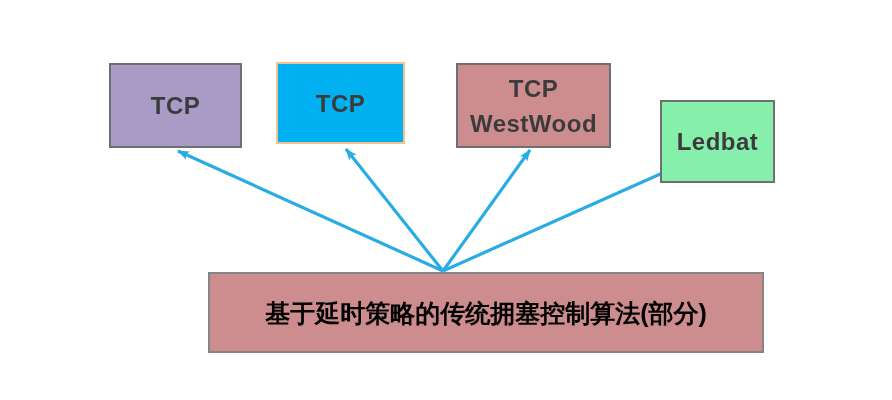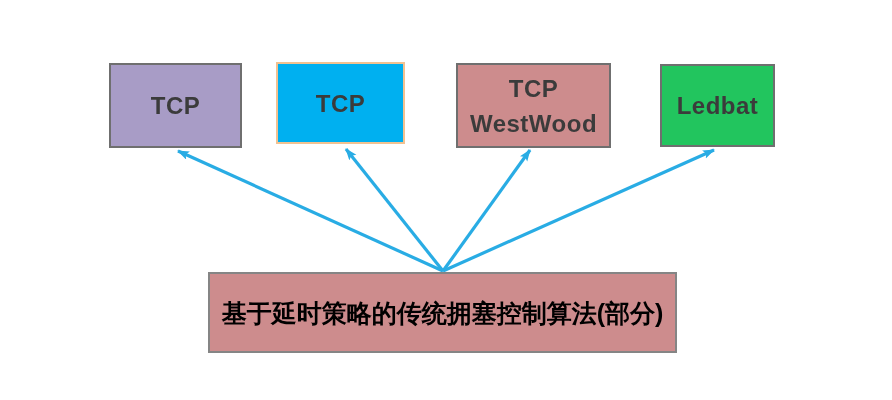--- a/index.html
+++ b/index.html
@@ -31,21 +31,21 @@
     font-size: 24px;
     line-height: 35px;
     color: #3b3b3b;
     letter-spacing: 0.5px;
   }
   .node-vegas    { left: 109px; top: 63px; width: 133px; height: 85px; }
   .node-fast     { left: 276px; top: 62px; width: 129px; height: 82px; }
   .node-westwood { left: 456px; top: 63px; width: 155px; height: 85px; }
   .node-ledbat   { left: 660px; top: 64px; width: 115px; height: 83px; }
   .node-bottom   {
-    left: 208px; top: 272px; width: 469px; height: 81px;
+    left: 208px; top: 272px; width: 556px; height: 81px;
     font-size: 25px;
     line-height: 30px;
     letter-spacing: 0px;
   }
 </style>
 </head>
 <body>
 
 <div class="canvas">
 
@@ -67,21 +67,21 @@
 
   <div class="node node-fast" style="background-color: rgb(0, 176, 240); border-color: rgb(242, 194, 145); color: rgb(59, 59, 59);">
     <span>TCP</span>
   </div>
 
   <div class="node node-westwood" style="background-color: rgb(205, 140, 141); border-color: rgb(111, 111, 111); color: rgb(59, 59, 59);">
     <span>TCP</span>
     <span>WestWood</span>
   </div>
 
-  <div class="node node-ledbat" style="background-color: #22c55e; border-color: rgb(111, 111, 111); color: rgb(59, 59, 59);">
+  <div class="node node-ledbat" style="background-color: #86efac; border-color: rgb(111, 111, 111); color: rgb(59, 59, 59); margin-top: 36px;">
     <span>Ledbat</span>
   </div>
 
   <div class="node node-bottom" style="background-color: rgb(205, 140, 141); border-color: rgb(133, 133, 133); color: rgb(0, 0, 0);">
     <span>基于延时策略的传统拥塞控制算法(部分)</span>
   </div>
 
 </div>
 
 </body></html>

